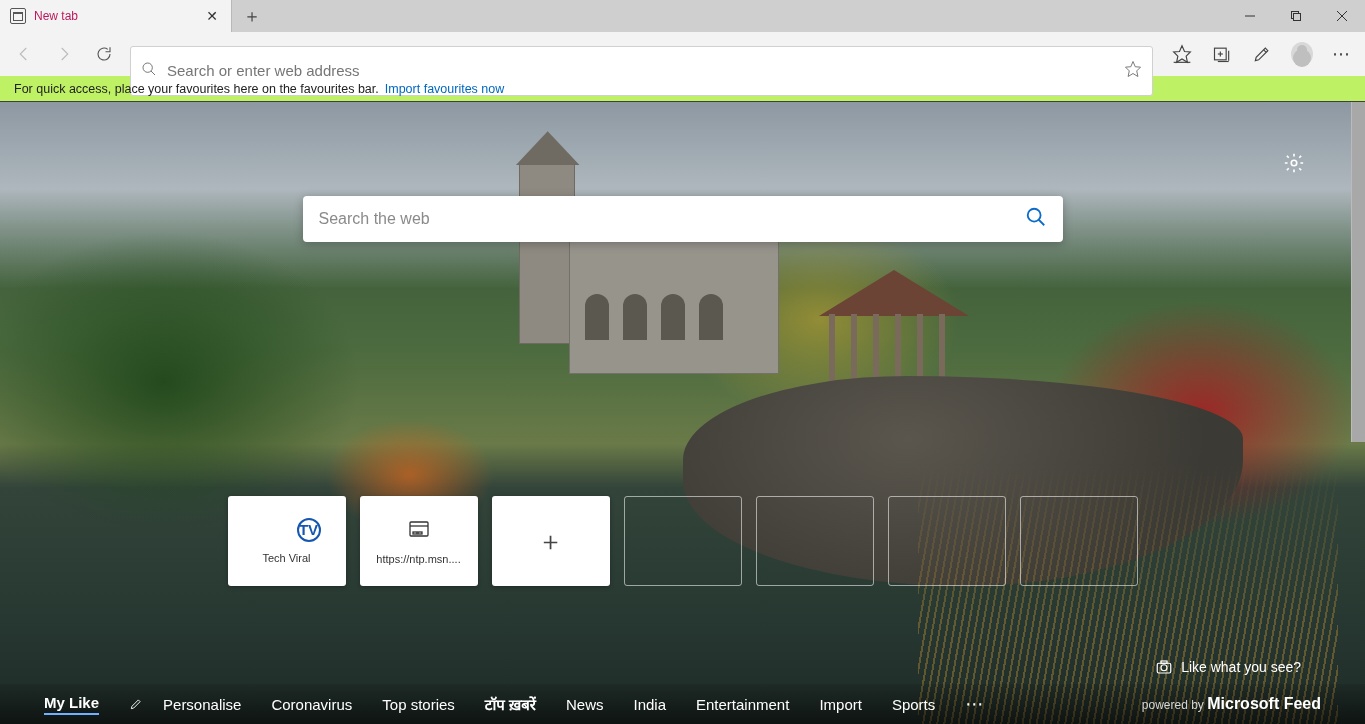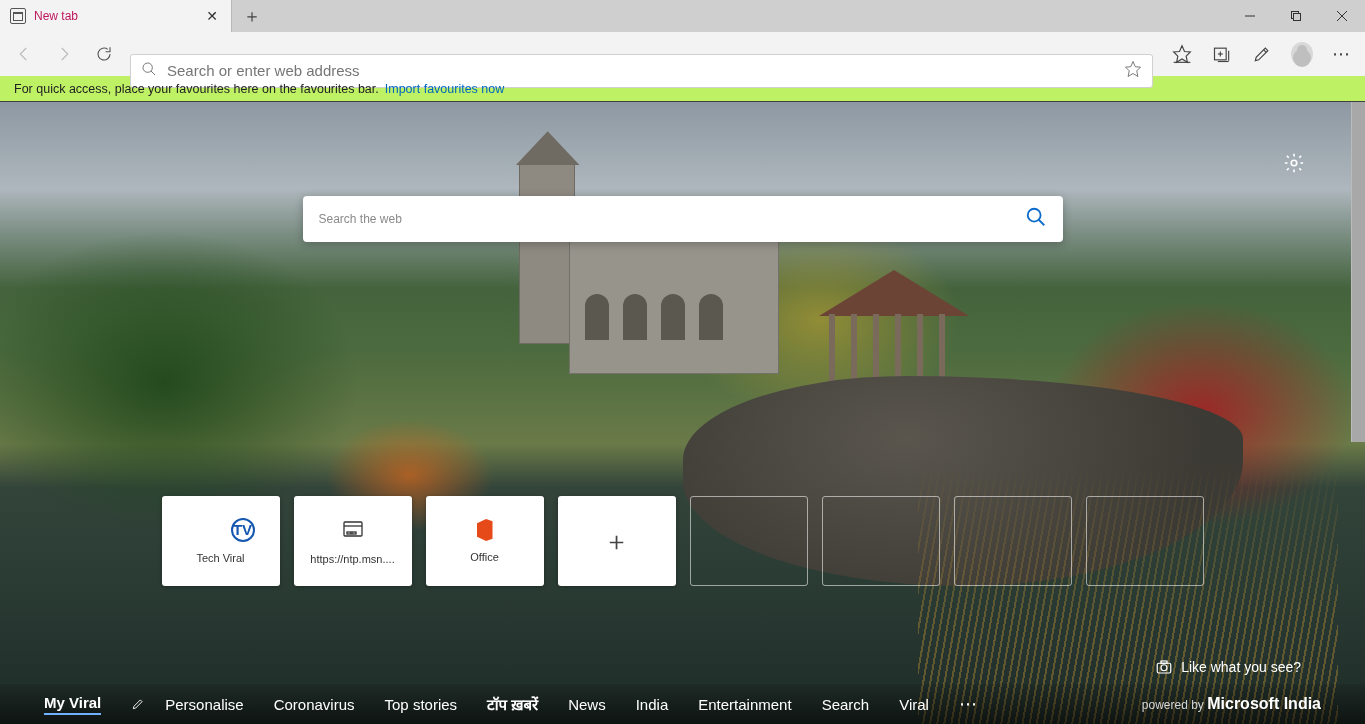--- a/index.html
+++ b/index.html
@@ -16,21 +16,21 @@
 .titlebar-spacer { flex:1; }
 .win-controls { display:flex; }
 .win-btn { width:46px; display:flex; align-items:center; justify-content:center; color:#333; cursor:pointer;}
 .win-btn svg { width:12px; height:12px; stroke:#333; fill:none; stroke-width:1; }
 
 
 .toolbar { height: 44px; background: #f3f3f3; display:flex; align-items:center; padding: 0 10px; gap: 12px; }
 .nav-btn { width:28px; height:28px; display:flex; align-items:center; justify-content:center; color:#555; cursor:pointer; border-radius:3px;}
 .nav-btn.disabled { color:#bbb; cursor:default;}
 .nav-btn svg { width:18px; height:18px; stroke:currentColor; fill:none; stroke-width:1.5; }
-.address-bar { flex:1; height:34px; background:#fff; border:1px solid #d0d0d0; border-radius:3px; display:flex; align-items:center; padding: 0 10px; gap:10px;margin-top:33px;}
+.address-bar { flex:1; height:50px; background:#fff; border:1px solid #d0d0d0; border-radius:3px; display:flex; align-items:center; padding: 0 10px; gap:10px;margin-top:33px;}
 .address-bar input { flex:1; border:none; outline:none; font-size:15px; color:#333; background:transparent;}
 .address-bar input::placeholder{color:#767676;}
 .search-glyph svg { width:16px; height:16px; stroke:#767676; fill:none; stroke-width:1.5;}
 .star-outline svg{width:18px;height:18px;stroke:#767676;fill:none;stroke-width:1.3;}
 .tool-icons { display:flex; align-items:center; gap:18px; margin-left:6px; margin-right:2px;}
 .tool-icons .ticon { width:22px; height:22px; display:flex; align-items:center; justify-content:center; color:#444; cursor:pointer;}
 .tool-icons .ticon svg { width:20px; height:20px; stroke:currentColor; fill:none; stroke-width:1.4;}
 .avatar{width:24px;height:24px;border-radius:50%;background:#d8d8d8;display:flex;align-items:center;justify-content:center;}
 .avatar::after{content:"";width:10px;height:10px;border-radius:50%;background:#bfbfbf;box-shadow:0 8px 0 4px #bfbfbf;transform:translateY(-4px);}
 .more-dots{font-size:18px;letter-spacing:2px;}
@@ -68,21 +68,21 @@
 .pavilion .cols{position:absolute;top:44px;left:10px;right:10px;bottom:0;background:repeating-linear-gradient(90deg,#7a6a5c 0 6px,transparent 6px 22px);}
 .rock{position:absolute;left:50%;top:44%;width:560px;height:210px;background:radial-gradient(300px 180px at 40% 30%,#5a564e,#3c3a34);border-radius:40% 60% 50% 50%/40% 30% 60% 50%;}
 .reeds{position:absolute;right:2%;bottom:0;width:420px;height:260px;background:repeating-linear-gradient(100deg,rgba(150,120,50,.55) 0 2px,transparent 2px 7px);mask:linear-gradient(180deg,transparent 0,#000 60%);}
 
 
 .page-gear{position:absolute;top:50px;right:60px;color:#fff;cursor:pointer;}
 .page-gear svg{width:22px;height:22px;stroke:#fff;fill:none;stroke-width:1.8;}
 
 
 .hero-search{position:absolute;top:94px;left:50%;transform:translateX(-50%);width:760px;height:46px;background:#fff;border-radius:4px;display:flex;align-items:center;padding:0 16px;box-shadow:0 2px 10px rgba(0,0,0,.25);}
-.hero-search input{flex:1;border:none;outline:none;font-size:12px;color:#737373;}
+.hero-search input{flex:1;border:none;outline:none;font-size:16px;color:#737373;}
 .hero-search input::placeholder{color:#8a8a8a;}
 .hero-search .go svg{width:22px;height:22px;stroke:#0b6bcb;fill:none;stroke-width:2;}
 
 
 .tiles{position:absolute;top:394px;left:50%;transform:translateX(-50%);display:flex;gap:14px;}
 .tile{width:118px;height:90px;border-radius:3px;display:flex;flex-direction:column;align-items:center;justify-content:center;gap:10px;cursor:pointer;}
 .tile.filled{background:#fff;box-shadow:0 1px 4px rgba(0,0,0,.3);}
 .tile.empty{border:1px solid rgba(255,255,255,.55);}
 .tile .t-icon{width:26px;height:26px;display:flex;align-items:center;justify-content:center;}
 .tile .t-label{font-size:11px;color:#333;max-width:100px;white-space:nowrap;overflow:hidden;text-overflow:ellipsis;text-align:center;}
@@ -248,58 +248,54 @@
           <svg viewBox="0 0 24 24">
             <rect x="3" y="4" width="18" height="14" rx="1"></rect>
             <line x1="3" y1="8" x2="21" y2="8"></line>
             <rect x="6" y="14" width="4" height="2"></rect>
             <rect x="11" y="14" width="4" height="2"></rect>
           </svg>
         </div>
       <div class="t-label">https://ntp.msn....</div>
     </div>
     <div class="tile filled">
-      <div class="t-icon office"></div>
-      <div class="t-label">Office</div>
-    </div>
-    <div class="tile filled">
       <div class="t-icon plus">＋</div>
     </div>
     <div class="tile empty"></div>
     <div class="tile empty"></div>
     <div class="tile empty"></div>
     <div class="tile empty"></div>
   </div>
 
   <div class="like-bar">
     <svg viewBox="0 0 24 24">
         <rect x="3" y="7" width="18" height="13" rx="2"></rect>
         <circle cx="12" cy="13" r="4"></circle>
         <rect x="8" y="4" width="8" height="3"></rect>
       </svg>
     <span>Like what you see?</span>
   </div>
 
   <div class="feed-nav">
-    <span class="item active">My Viral</span>
+    <span class="item active">My Like</span>
     <span class="item pen">
       <svg viewBox="0 0 24 24">
           <path d="M4 20l4-1 11-11-3-3L5 16z"></path>
         </svg>
       <span>Personalise</span>
     </span>
     <span class="item">Coronavirus</span>
     <span class="item">Top stories</span>
     <span class="item" style="font-weight:700">टॉप ख़बरें</span>
     <span class="item">News</span>
     <span class="item">India</span>
     <span class="item">Entertainment</span>
-    <span class="item">Search</span>
-    <span class="item">Viral</span>
+    <span class="item">Import</span>
+    <span class="item">Sports</span>
     <span class="item more">⋯</span>
     <span class="powered">
       <span>powered by</span>
-      <b>Microsoft India</b>
+      <b>Microsoft Feed</b>
     </span>
   </div>
 
   <div class="vscroll"></div>
 </div>
 
 </body></html>

